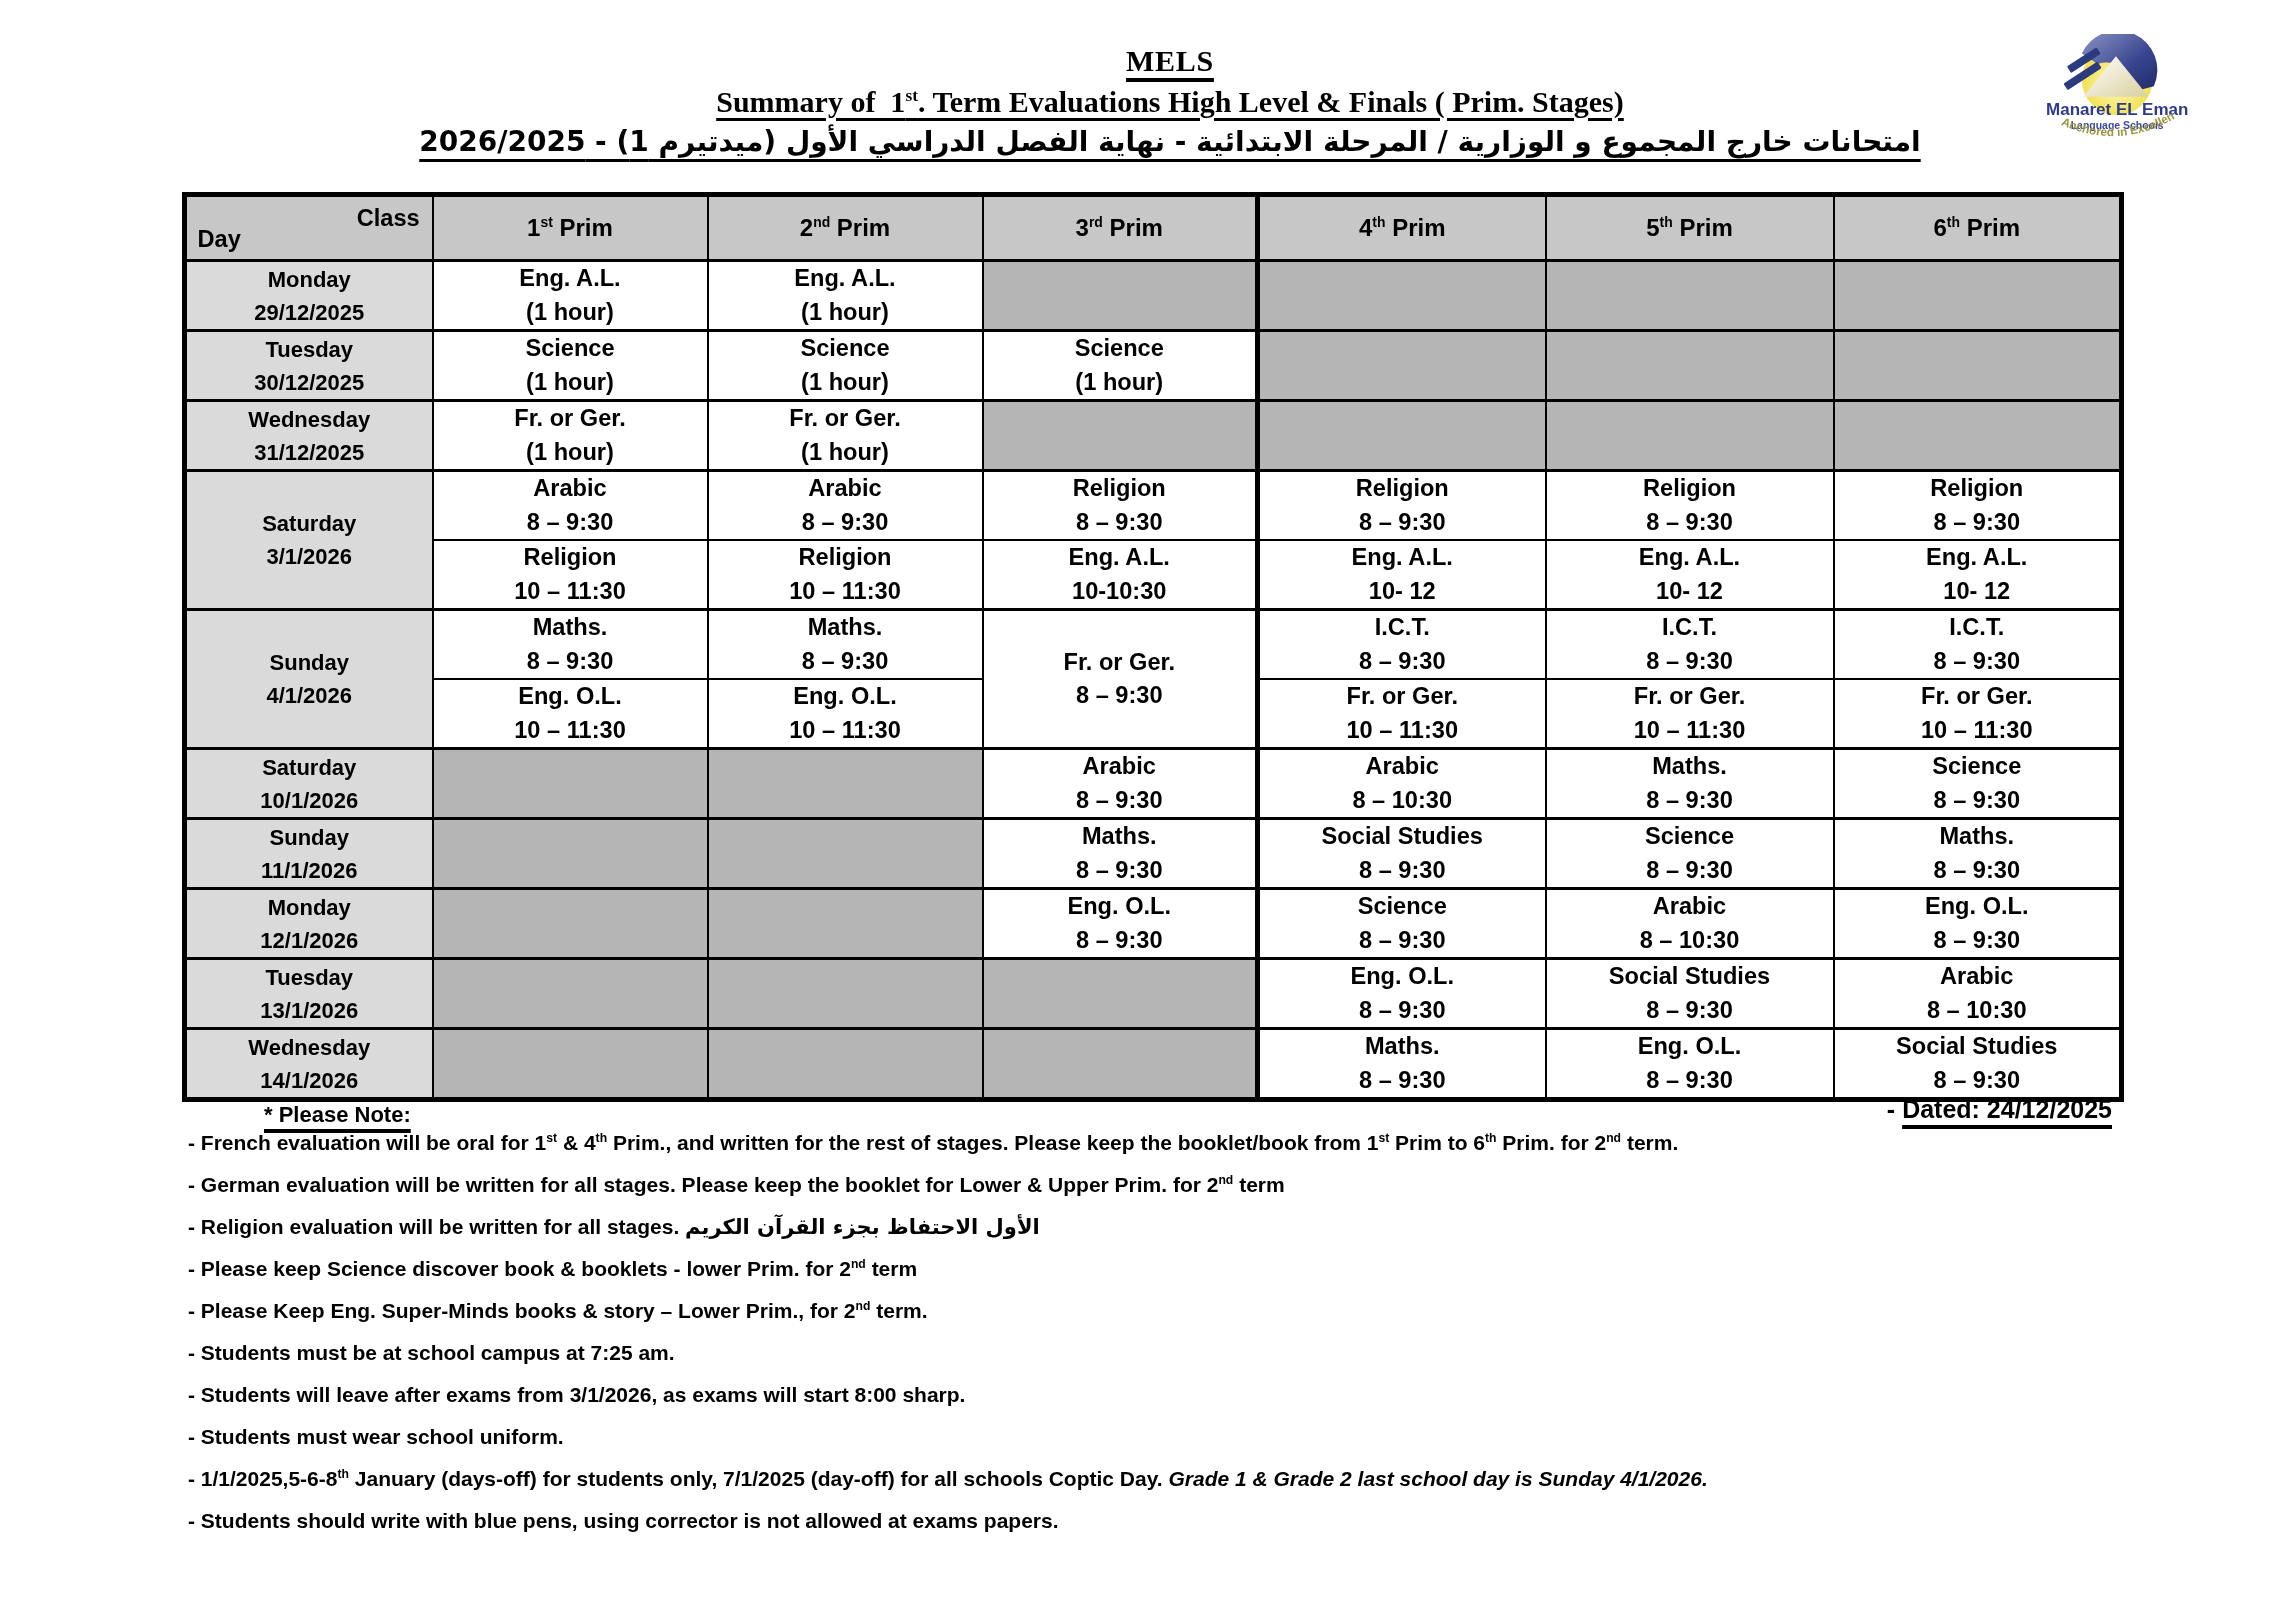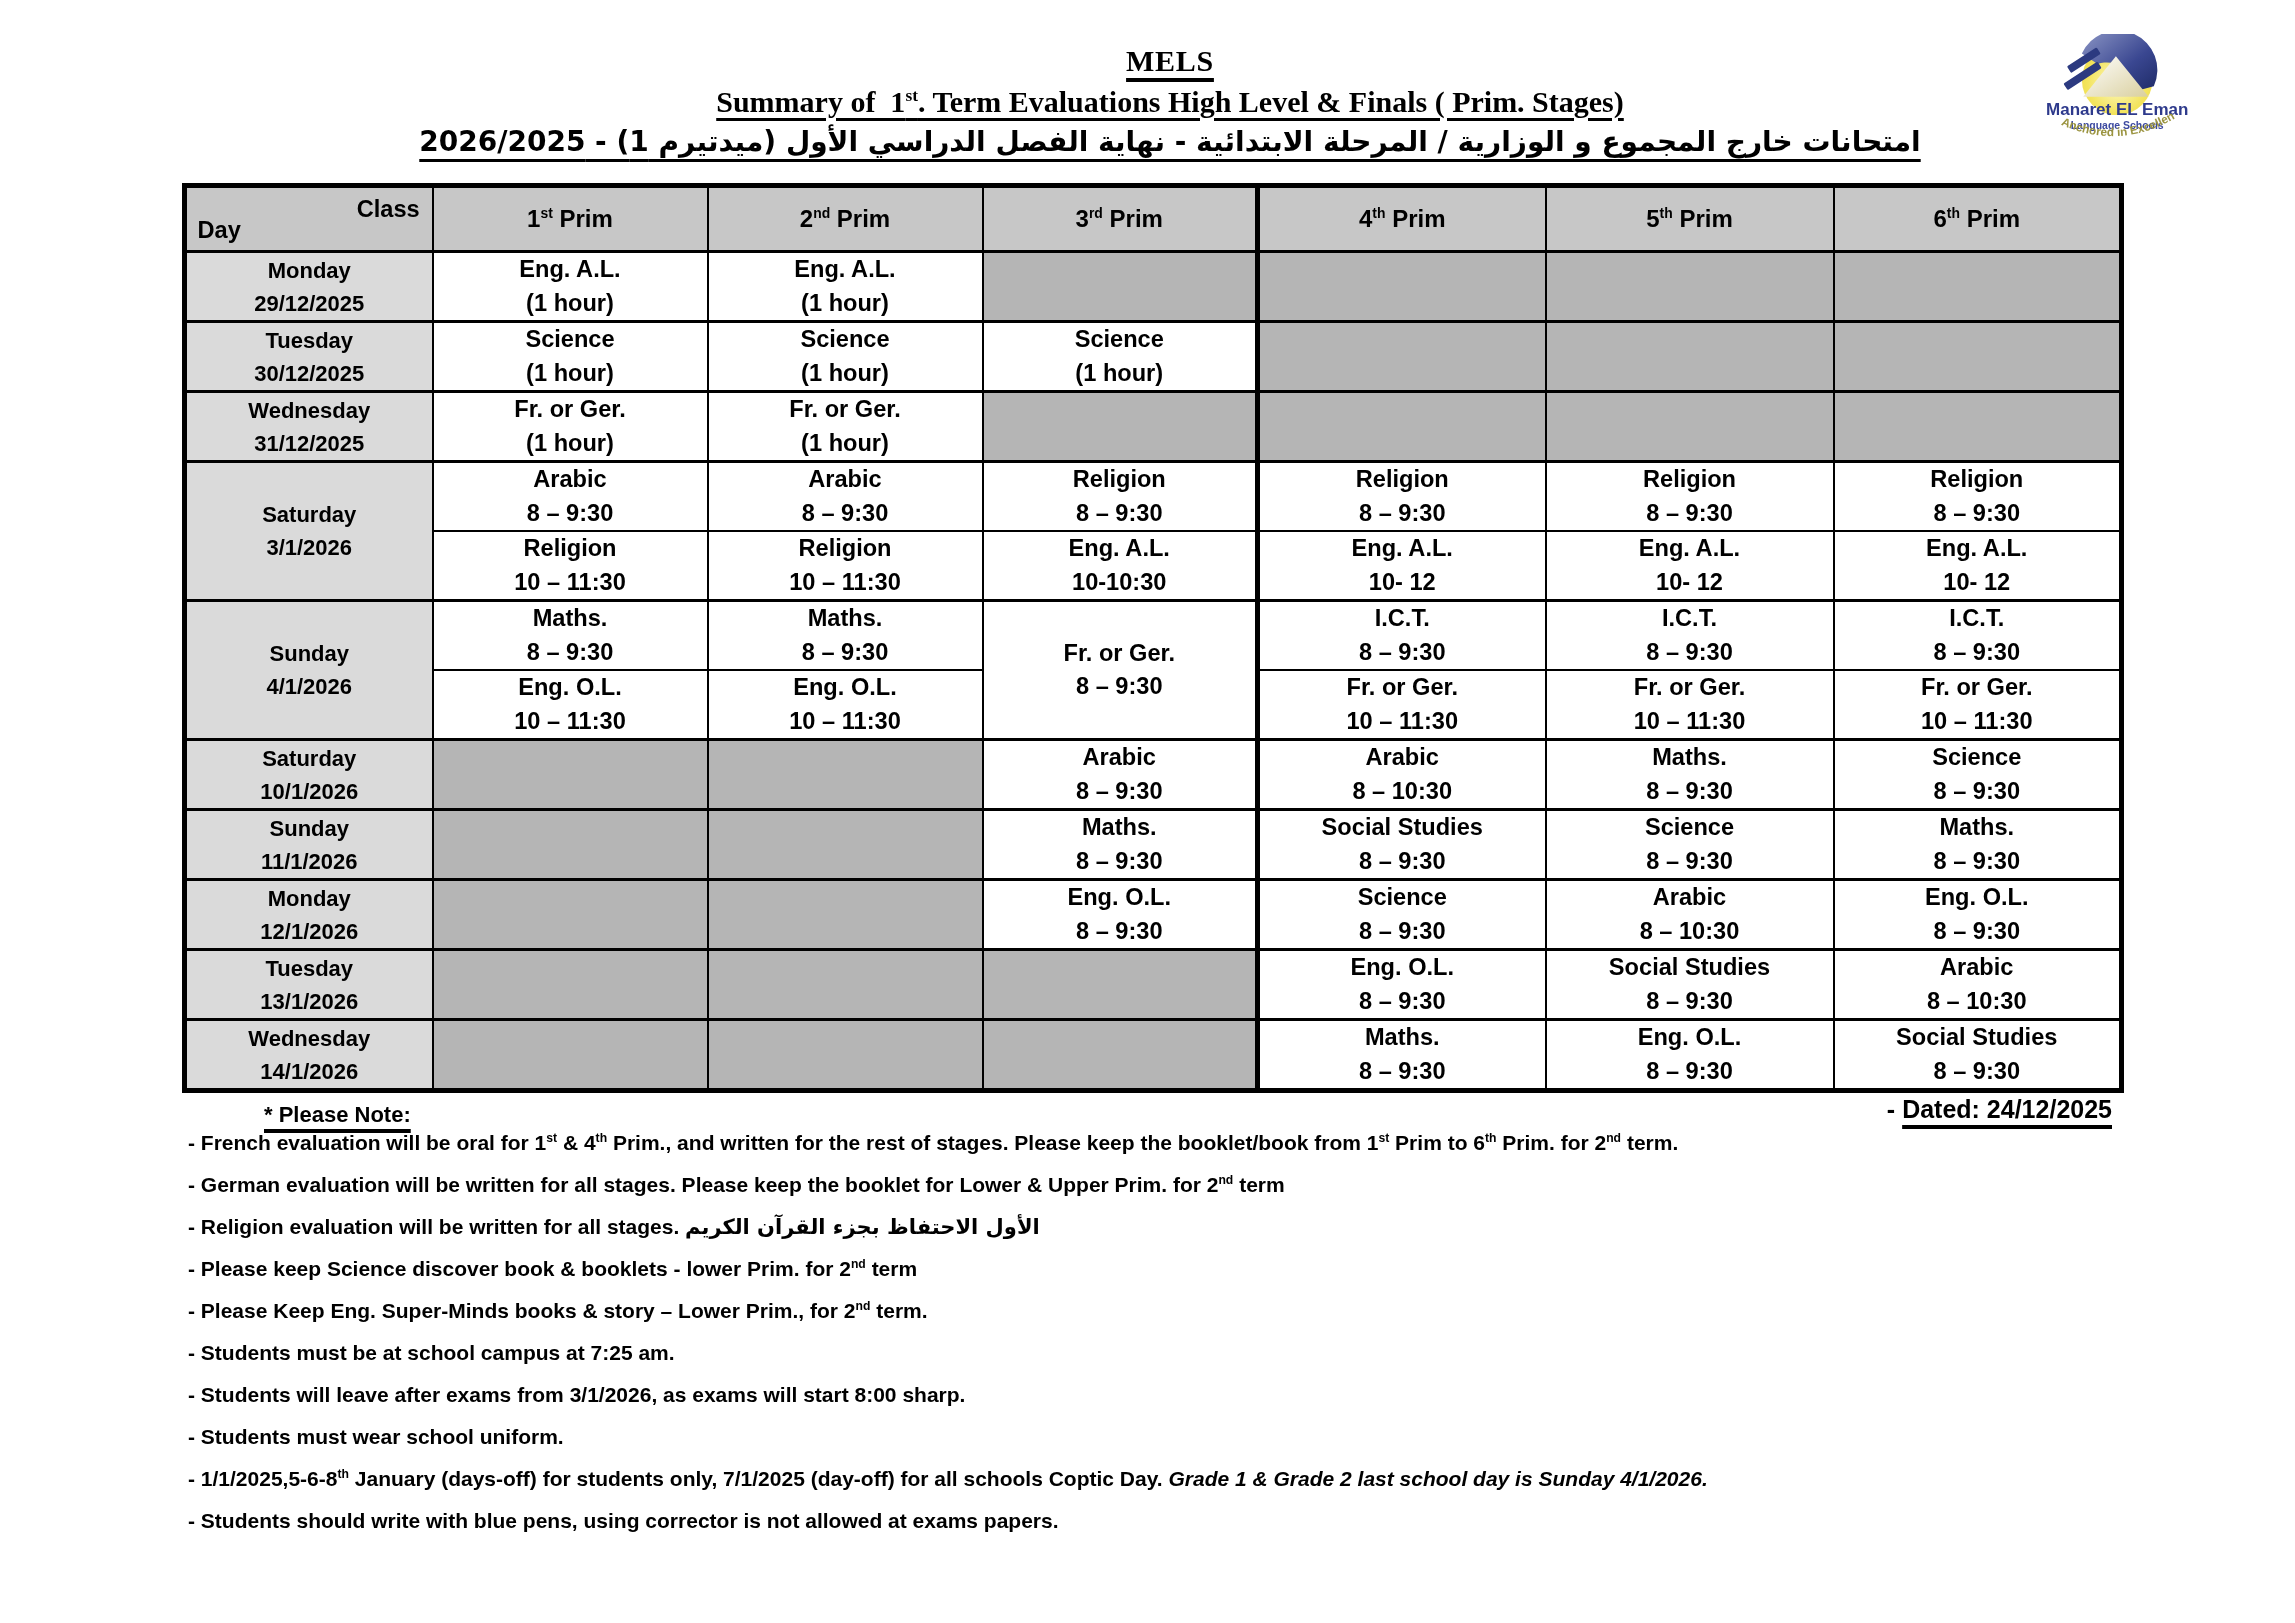--- a/index.html
+++ b/index.html
@@ -16,21 +16,21 @@
   .t2 { font-size:30px; margin-top:10.5px; display:inline-block;
         text-decoration:underline; text-decoration-thickness:3.3px; text-underline-offset:5.9px; }
   .t3 { font-size:28px; margin-top:11.8px; display:inline-block; direction:rtl;
         font-family:"DejaVu Sans", "Liberation Serif", serif;
         text-decoration:underline; text-decoration-thickness:3.3px; text-underline-offset:7.9px; }
 
   
   .logo { position:absolute; left:2040px; top:34px; width:157px; height:121px; }
 
   
-  .exam-table { position:absolute; left:182px; top:183px; border-collapse:collapse;
+  .exam-table { position:absolute; left:182px; top:192px; border-collapse:collapse;
                 table-layout:fixed; border:5.2px solid #000; background:#fff; }
   .exam-table th, .exam-table td { border:2px solid #000; text-align:center; vertical-align:middle;
                 padding:0; overflow:hidden; font-weight:700; }
   .exam-table thead tr { height:66px; }
   .exam-table thead th { background:#c7c7c7; font-size:24px; border-bottom-width:3.9px; }
   .exam-table tbody tr { height:69px; }
   .exam-table tbody tr.h2 { height:66px; }
   .exam-table tr.rstart th, .exam-table tr.rstart td { border-top-width:3.3px; }
   th.corner { position:relative; border-right-width:2.6px;
         background:linear-gradient(to top right,

